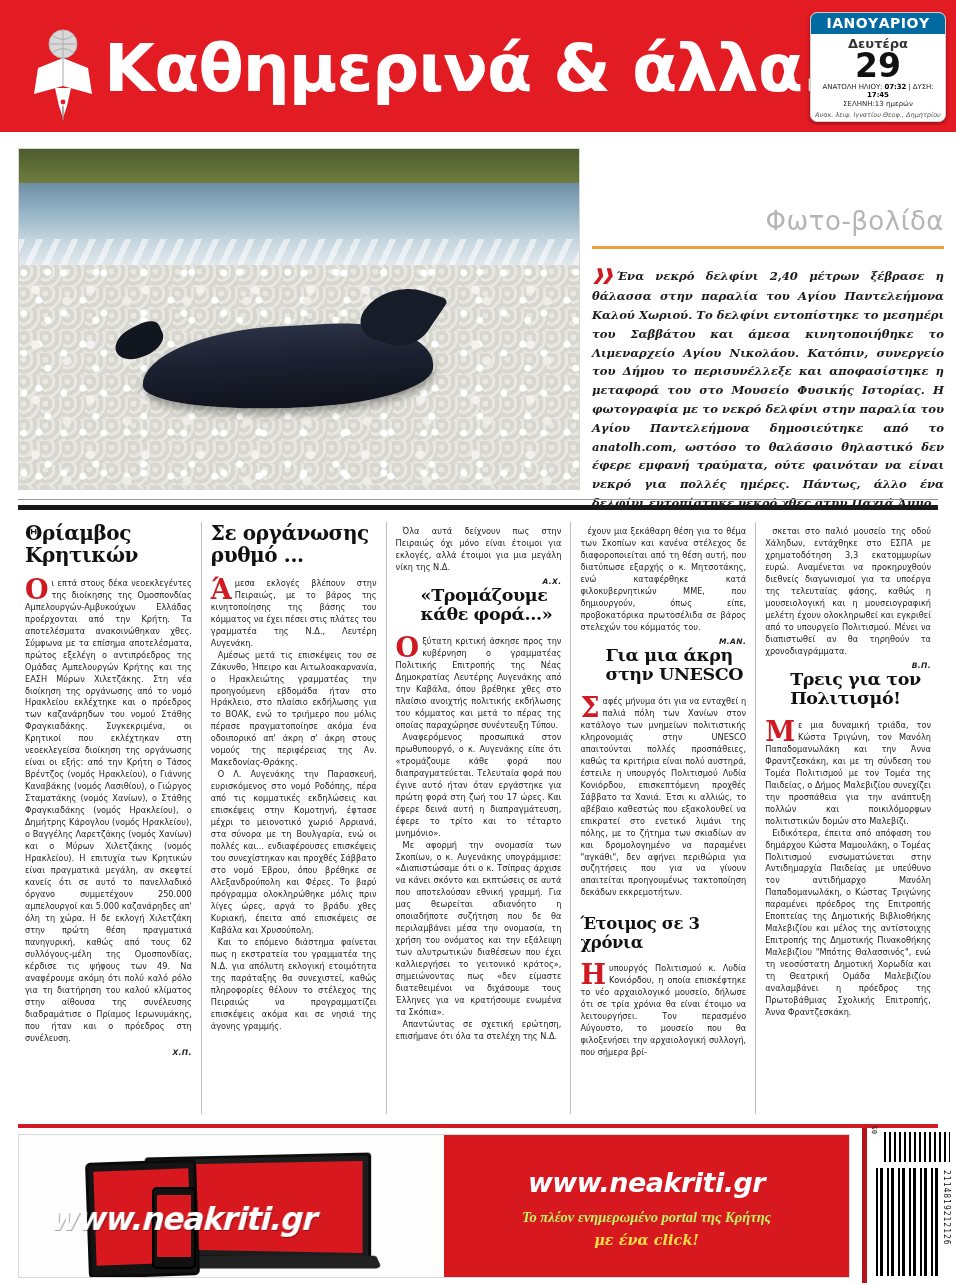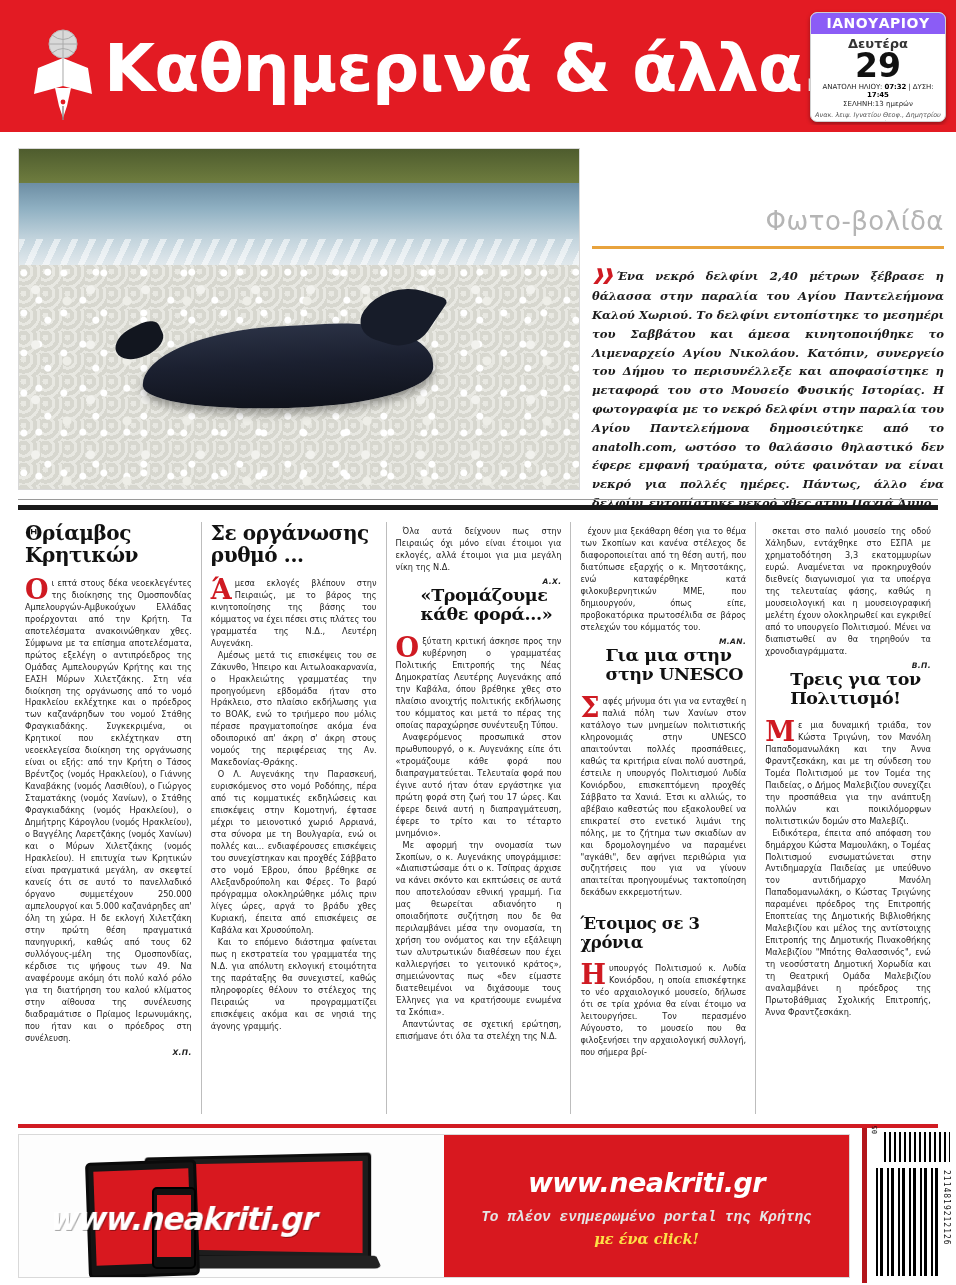--- a/index.html
+++ b/index.html
@@ -36,21 +36,21 @@
 
   
   .calbox{
     position:absolute;right:10px;top:12px;width:134px;height:108px;
     background:#ffffff;border:1px solid #cfcfcf;border-radius:7px;
     box-shadow:0 2px 4px rgba(0,0,0,.35);
     overflow:hidden;
     text-align:center;
   }
   .calbox .cal-month{
-    background:#8b5cf6;color:#fff;font-size:14px;font-weight:bold;
+    background:#0369a1;color:#fff;font-size:14px;font-weight:bold;
     letter-spacing:.5px;padding:2px 0 3px;
   }
   .calbox .cal-day-name{font-size:13px;color:#333;margin-top:2px;font-weight:600;}
   .calbox .cal-num{font-size:33px;font-weight:bold;color:#111;line-height:.95;margin-top:-1px;}
   .calbox .cal-sun{font-size:7px;color:#222;margin-top:2px;letter-spacing:-.1px;}
   .calbox .cal-sun b{color:#000;}
   .calbox .cal-moon{font-size:7px;color:#222;margin-top:1px;}
   .calbox .cal-saints{font-size:6.5px;color:#555;font-style:italic;line-height:1.35;margin-top:3px;padding:0 4px;}
 
   
@@ -177,22 +177,22 @@
     text-shadow:1px 1px 0 rgba(0,0,0,.35);
     letter-spacing:-1px;
     transform:skewX(-4deg);
     pointer-events:none;
   }
   .ad-url{
     text-align:center;color:#fff;font-style:italic;font-weight:bold;
     font-size:27px;margin-top:32px;font-family:"DejaVu Sans", sans-serif;letter-spacing:-.5px;
   }
   .ad-tag{
-    text-align:center;color:#e5e5e5;font-style:italic;font-weight:bold;
-    font-size:14.5px;margin-top:11px;font-family:Liberation Mono, monospace;
+    text-align:center;color:#bef264;font-style:italic;font-weight:bold;
+    font-size:14.5px;margin-top:11px;font-family:Liberation Serif, serif;
   }
   .ad-tag2{
     text-align:center;color:#fde047;font-style:italic;font-weight:bold;
     font-size:14.5px;margin-top:5px;font-family:"DejaVu Serif", serif;
   }
   
   .barcode-wrap{position:absolute;left:862px;top:1128px;width:92px;height:155px;}
   .bc-red{position:absolute;left:0;top:0;width:5px;height:155px;background:#b3151b;}
   .bc-small{position:absolute;left:22px;top:4px;width:66px;height:30px;
     background:repeating-linear-gradient(90deg,#000 0 2px,#fff 2px 5px);}
@@ -307,21 +307,21 @@
   </div>
 
   <div class="col">
     <div class="body spacer-top">
       <p>έχουν μια ξεκάθαρη θέση για το θέμα των Σκοπίων και κανένα στέλεχος δε διαφοροποιείται από τη θέση αυτή, που διατύπωσε εξαρχής ο κ. Μητσοτάκης, ενώ καταφέρθηκε κατά φιλοκυβερνητικών ΜΜΕ, που δημιουργούν, όπως είπε, προβοκατόρικα πρωτοσέλιδα σε βάρος στελεχών του κόμματός του.</p>
     </div>
     <div class="byline">Μ.ΑΝ.</div>
 
     <div class="art-block">
       <div class="art-title small">
-        <div>Για μια στην</div>
+        <div>Για μια άκρη</div>
         <div>στην UNESCO</div>
       </div>
       <div class="body">
         <p class="first"><span class="dropcap">Σ</span><span>αφές μήνυμα ότι για να ενταχθεί η παλιά πόλη των Χανίων στον κατάλογο των μνημείων πολιτιστικής κληρονομιάς στην UNESCO απαιτούνται πολλές προσπάθειες, καθώς τα κριτήρια είναι πολύ αυστηρά, έστειλε η υπουργός Πολιτισμού Λυδία Κονιόρδου, επισκεπτόμενη προχθές Σάββατο τα Χανιά. Έτσι κι αλλιώς, το αβέβαιο καθεστώς που εξακολουθεί να επικρατεί στο ενετικό λιμάνι της πόλης, με το ζήτημα των σκιαδίων αν και δρομολογημένο να παραμένει "αγκάθι", δεν αφήνει περιθώρια για συζητήσεις που για να γίνουν απαιτείται προηγουμένως τακτοποίηση δεκάδων εκκρεμοτήτων.</span></p>
       </div>
     </div>
 
     <div class="art-block">
       <div class="art-title tiny">Έτοιμος σε 3 χρόνια</div>
       <div class="body">

